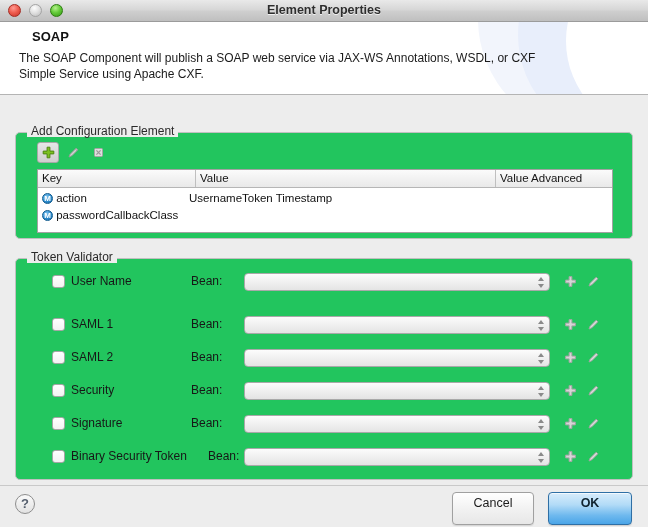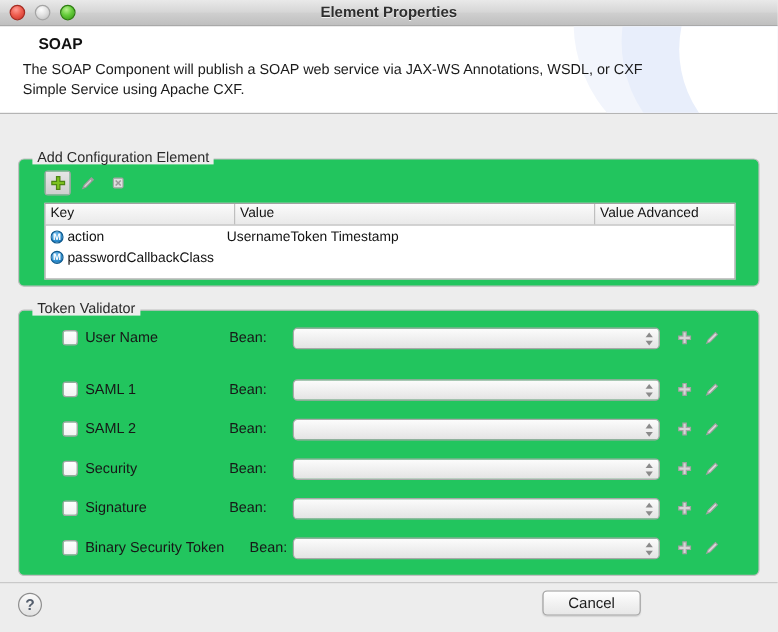--- a/index.html
+++ b/index.html
@@ -364,21 +364,21 @@
     box-sizing: border-box;
     text-align: center;
     line-height: 18px;
     font-size: 13px;
     font-weight: bold;
     color: #555f6e;
   }
   .dlgbtn {
     position: absolute;
     top: 6px;
-    height: 21px;
+    height: 33px;
     border-radius: 4px;
     box-sizing: border-box;
     text-align: center;
     line-height: 21px;
     font-size: 12.5px;
   }
   #cancel-btn {
     left: 452px;
     width: 82px;
     background: linear-gradient(to bottom, #ffffff 0%, #f2f2f2 50%, #e7e7e7 100%);
@@ -606,15 +606,16 @@
         </div>
       </div>
 
     </div>
     <div class="glabel">Token Validator</div>
   </div>
 
   <div id="bottombar">
     <div id="help-btn">?</div>
     <div class="dlgbtn" id="cancel-btn">Cancel</div>
+    <div class="dlgbtn" id="ok-btn">OK</div>
   </div>
 
 </div>
 
 </body></html>

